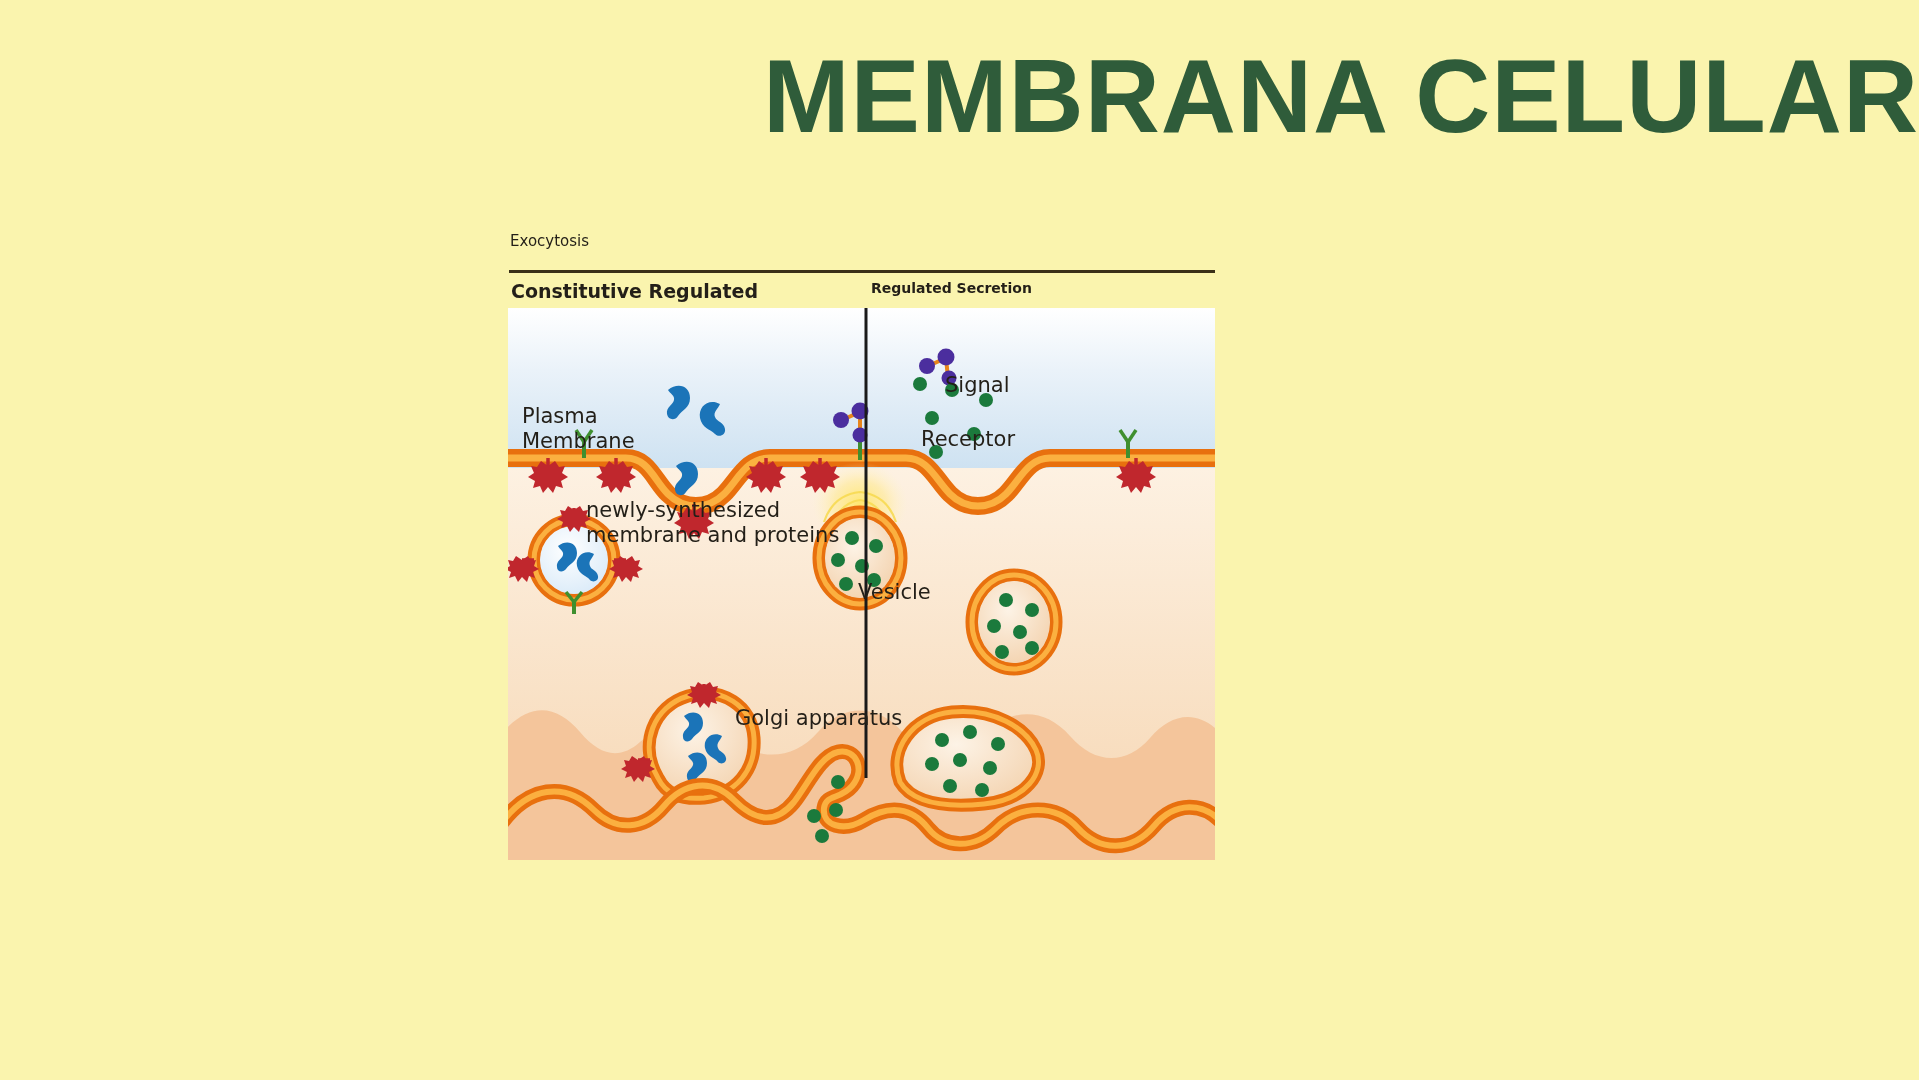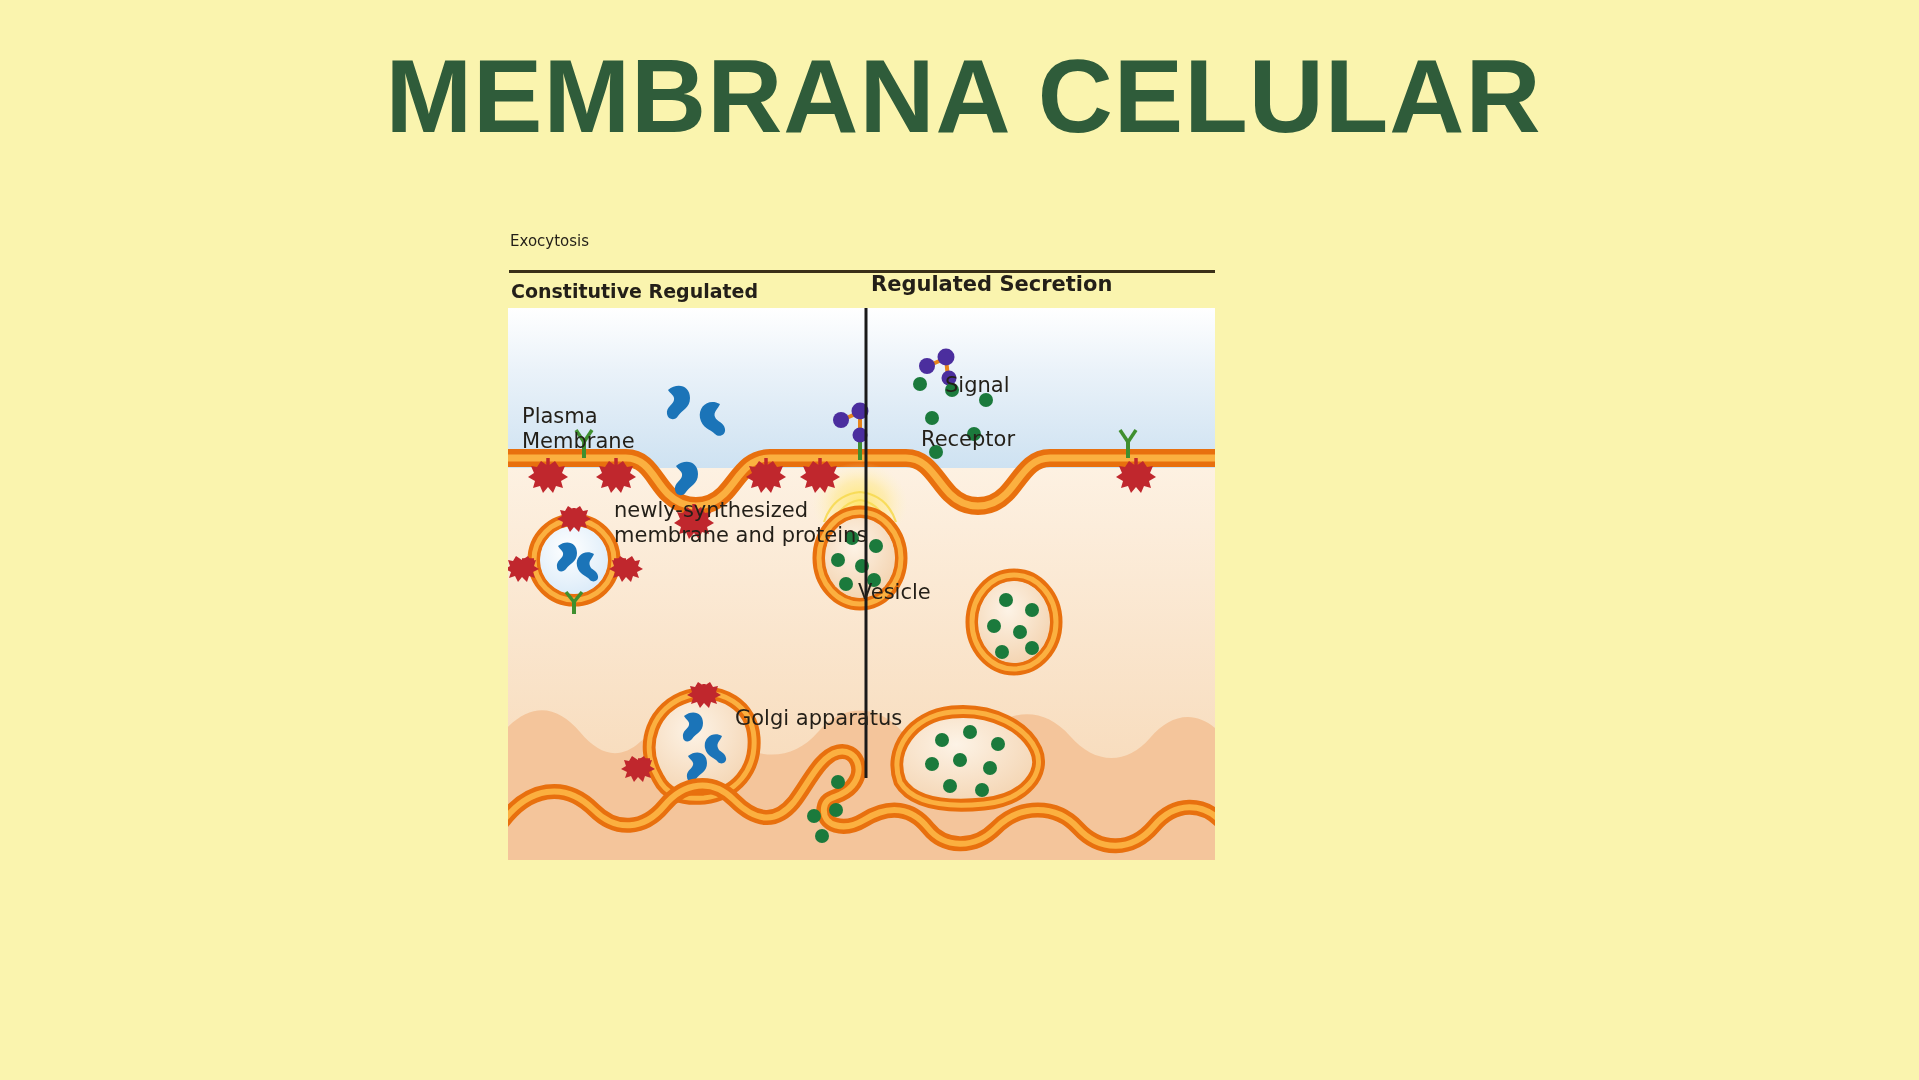--- a/index.html
+++ b/index.html
@@ -15,21 +15,21 @@
     overflow: hidden;
     position: relative;
   }
 
   
   #slide-title {
     position: absolute;
     left: 0;
     top: 42px;
     width: 1919px;
-    text-align: center;
+    text-align: right;
     font-size: 104px;
     font-weight: bold;
     letter-spacing: 1px;
     color: #2f5c3a;
     line-height: 1.05;
     white-space: nowrap;
     padding-left: 8px;
     box-sizing: border-box;
   }
 
@@ -64,22 +64,22 @@
   }
 
   #constitutive-label {
     left: 6px;
     top: 48px;
     font-size: 19px;
     font-weight: 600;
   }
   #regulated-label {
     left: 366px;
-    top: 40px;
-    font-size: 21px;
+    top: 48px;
+    font-size: 14px;
     font-weight: 600;
   }
   #ca-trigger-label {
     left: 367px;
     top: 75px;
     font-size: 14px;
   }
   #ca-trigger-label sup { font-size: 10px; }
 
   
@@ -96,21 +96,21 @@
   
   .diagram-text {
     position: absolute;
     font-family: "DejaVu Sans", sans-serif;
     color: #231f18;
     font-size: 21px;
     line-height: 1.18;
     white-space: nowrap;
   }
   #plasma-membrane-label { left: 2px; top: 96px; margin-left: 12px; }
-  #newly-synth-label     { left: 106px; top: 190px; }
+  #newly-synth-label     { left: 78px; top: 190px; }
   #vesicle-label         { left: 338px; top: 272px; margin-left: 12px; }
   #signal-label          { left: 437px; top: 65px; }
   #receptor-label        { left: 413px; top: 111px; margin-top: 8px; }
   #golgi-label           { left: 227px; top: 398px; }
 </style>
 </head>
 <body style="background: rgb(250, 244, 174);">
 
 <div id="slide-title" style="color: rgb(47, 92, 58);">MEMBRANA CELULAR</div>
 

